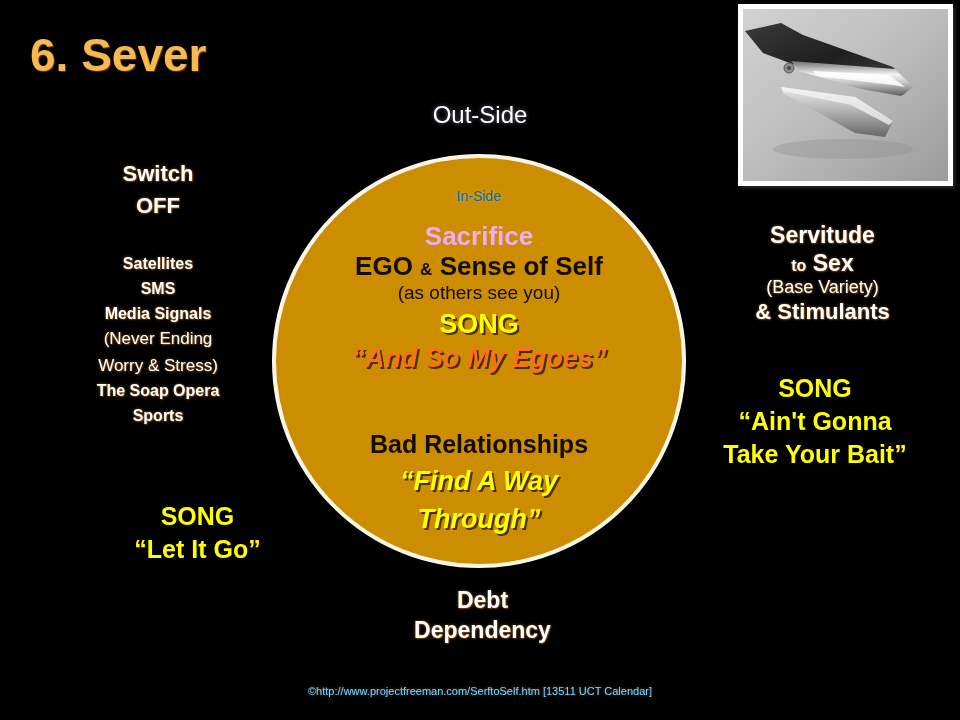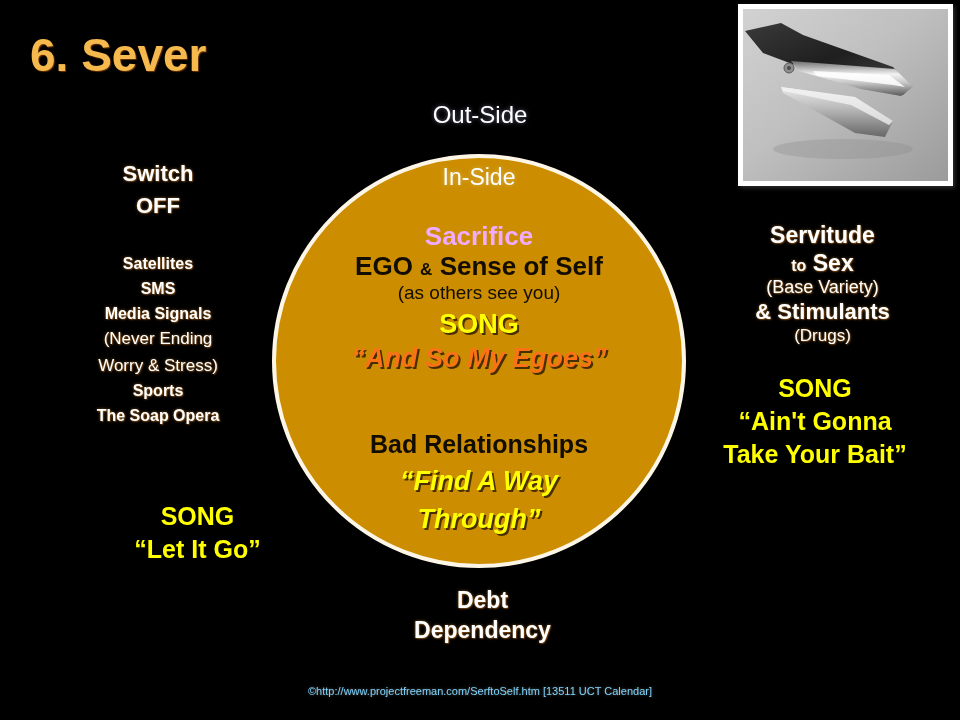--- a/index.html
+++ b/index.html
@@ -77,23 +77,23 @@
   .b   { font-weight: bold; }
 
   
   #outside {
     left: 0; right: 0; top: 102px;
     font-size: 24px;
     color:#ffffff;
     text-shadow: 0 0 4px rgba(200,200,255,.5);
   }
   #inside {
-    left: 272px; width: 414px; top: 165px;
-    font-size: 23px;
-    color:#ffffff;
+    left: 272px; width: 414px; top: 189px;
+    font-size: 14px;
+    color:#0369a1;
     text-shadow: 0 0 4px rgba(255,255,255,.35);
   }
 
   
   #circle-body {
     left: 280px; width: 398px; top: 222px;
   }
   #circle-body .l-sacrifice { font-size: 26px; font-weight:bold; color:#f0abfc; line-height:1.14; }
   #circle-body .l-ego       { font-size: 26px; font-weight:bold; color:#120d00; line-height:1.14; }
   #circle-body .l-ego .amp  { font-size: 17px; }
@@ -242,35 +242,34 @@
     <div>Switch</div>
     <div>OFF</div>
   </div>
 
   <div class="tb white" id="left-list">
     <div class="bold">Satellites</div>
     <div class="bold">SMS</div>
     <div class="bold">Media Signals</div>
     <div class="reg">(Never Ending</div>
     <div class="reg">Worry &amp; Stress)</div>
+    <div class="bold">The Soap Opera</div>
     <div class="bold">Sports</div>
-    <div class="bold">The Soap Opera</div>
   </div>
 
   <div class="tb yellow" id="song-letitgo">
     <div>SONG</div>
     <div>“Let It Go”</div>
   </div>
 
   <div class="tb white" id="servitude">
     <div class="l1">Servitude</div>
     <div class="l2"><span class="small">to</span> <span>Sex</span></div>
     <div class="l3">(Base Variety)</div>
     <div class="l4">&amp; Stimulants</div>
-    <div class="l5">(Drugs)</div>
   </div>
 
   <div class="tb yellow" id="song-bait">
     <div>SONG</div>
     <div>“Ain't Gonna</div>
     <div>Take Your Bait”</div>
   </div>
 
 
   <div class="tb white" id="debt">

